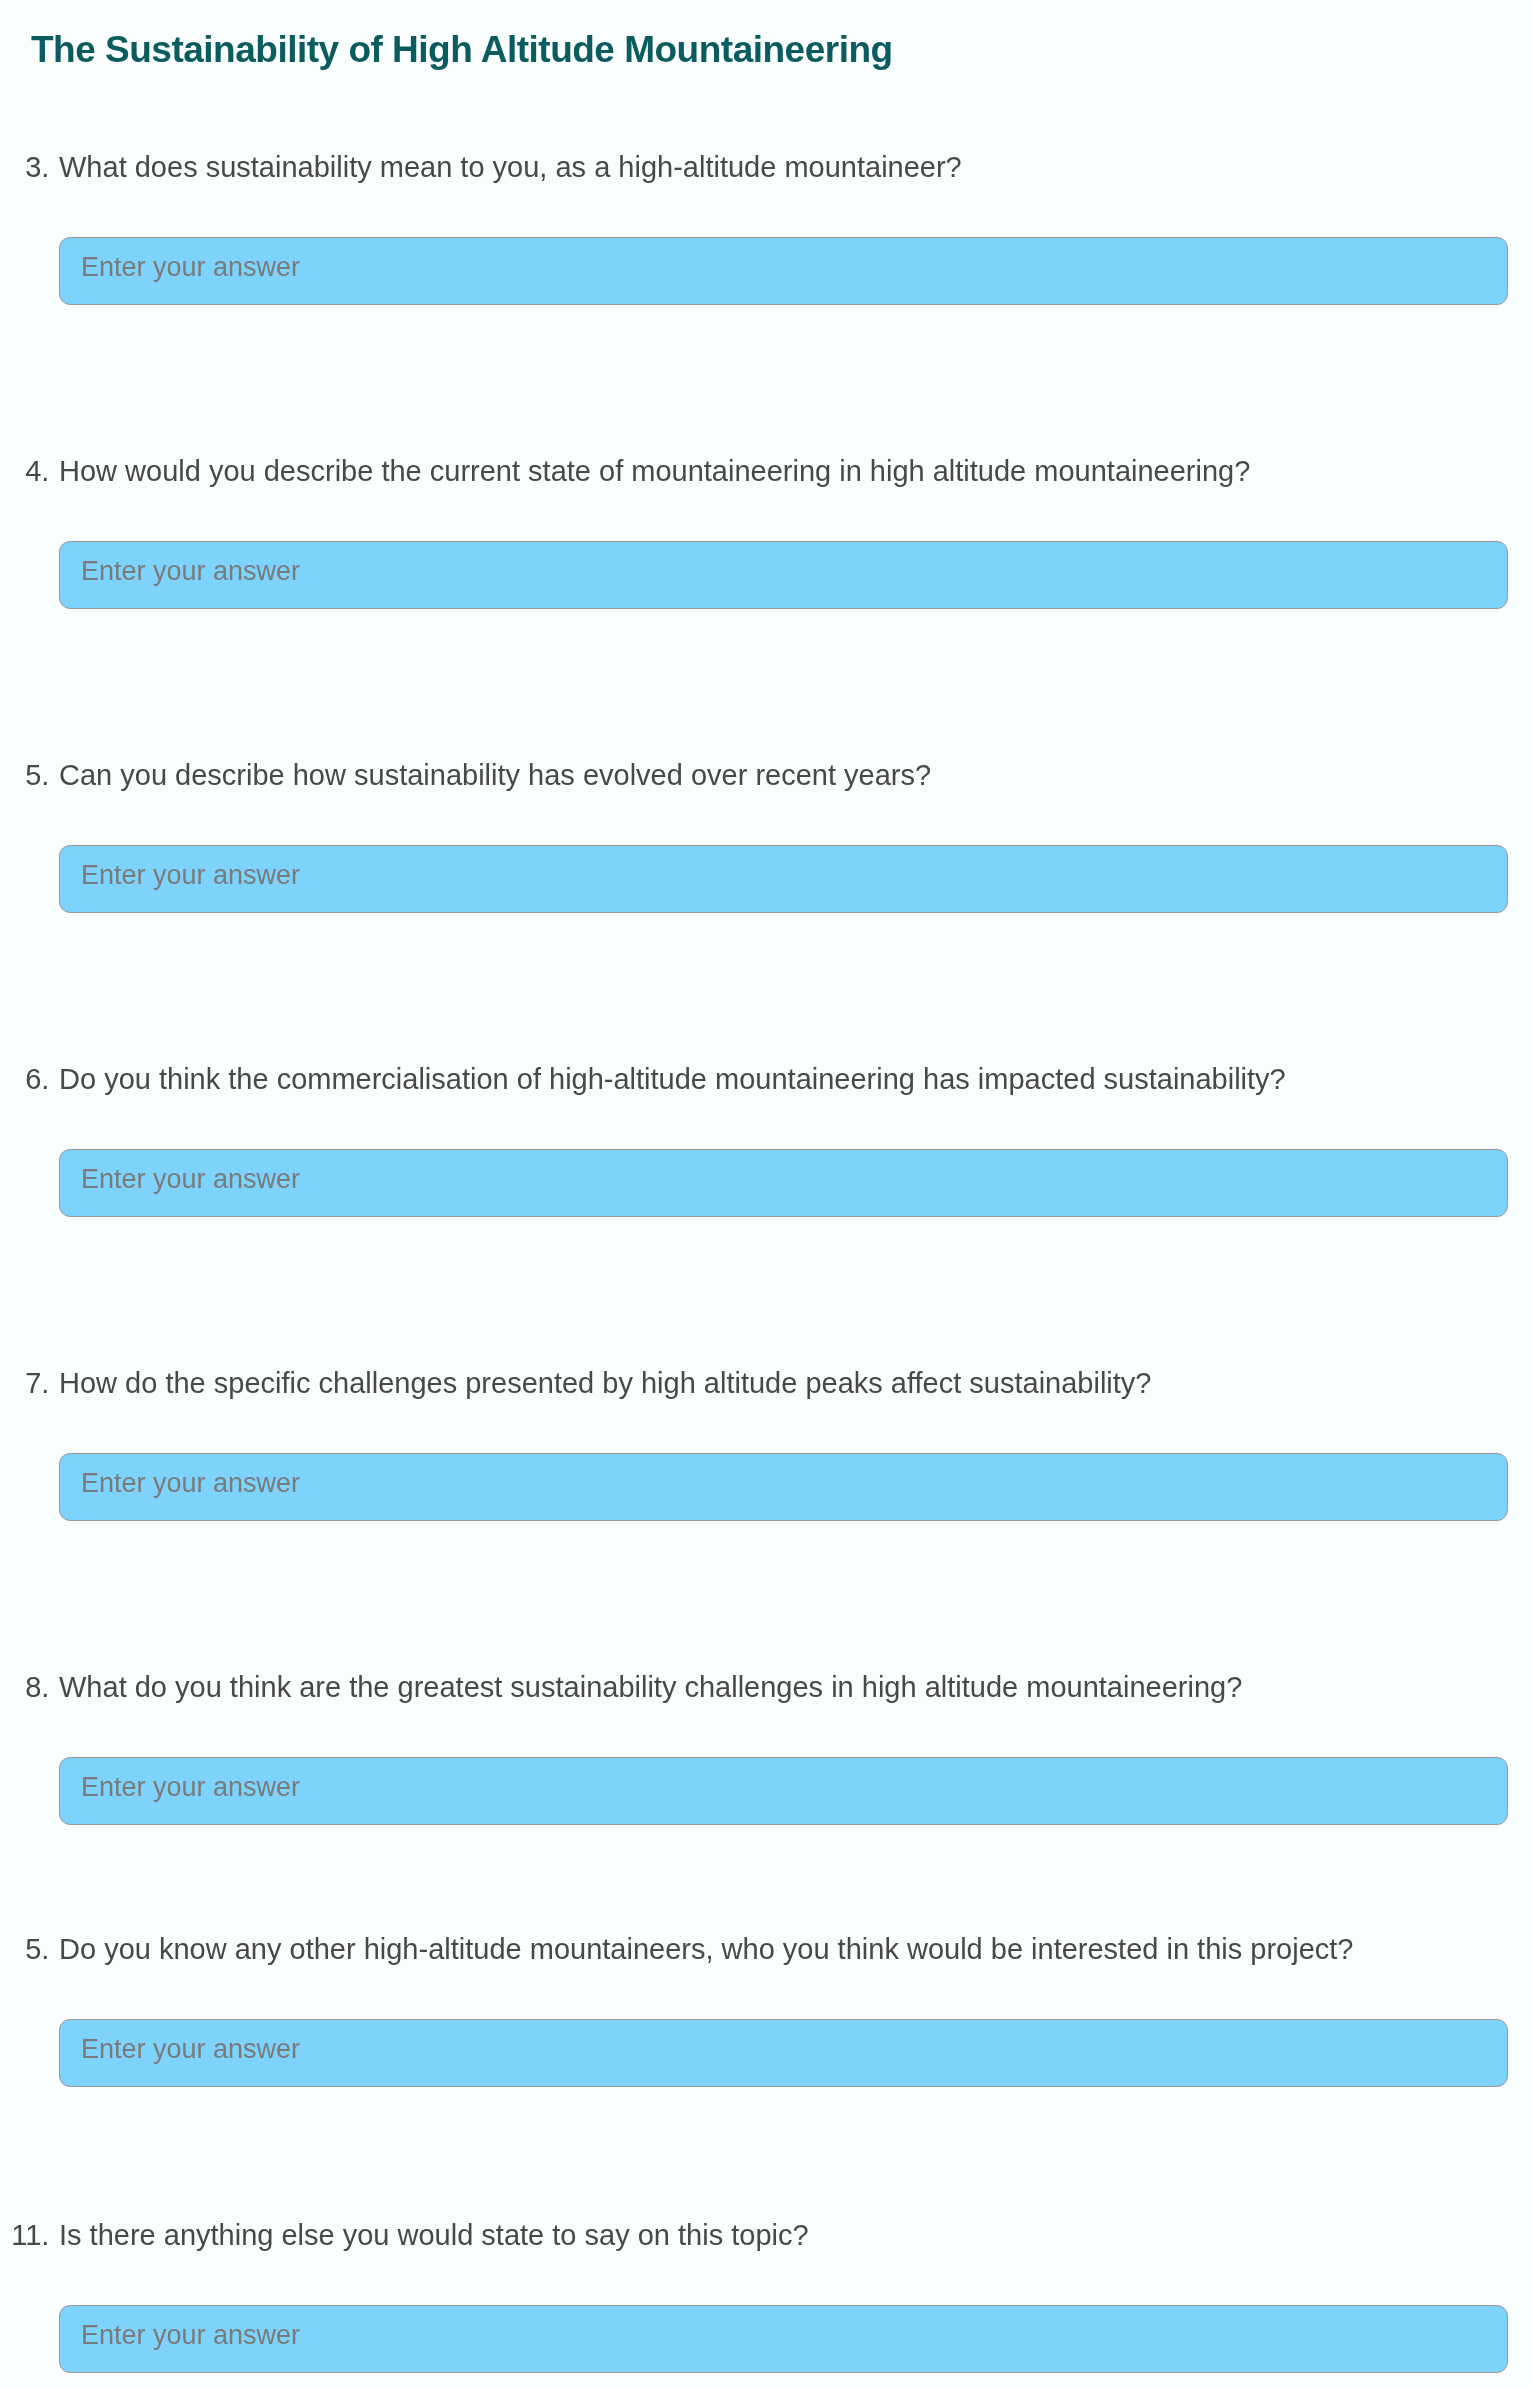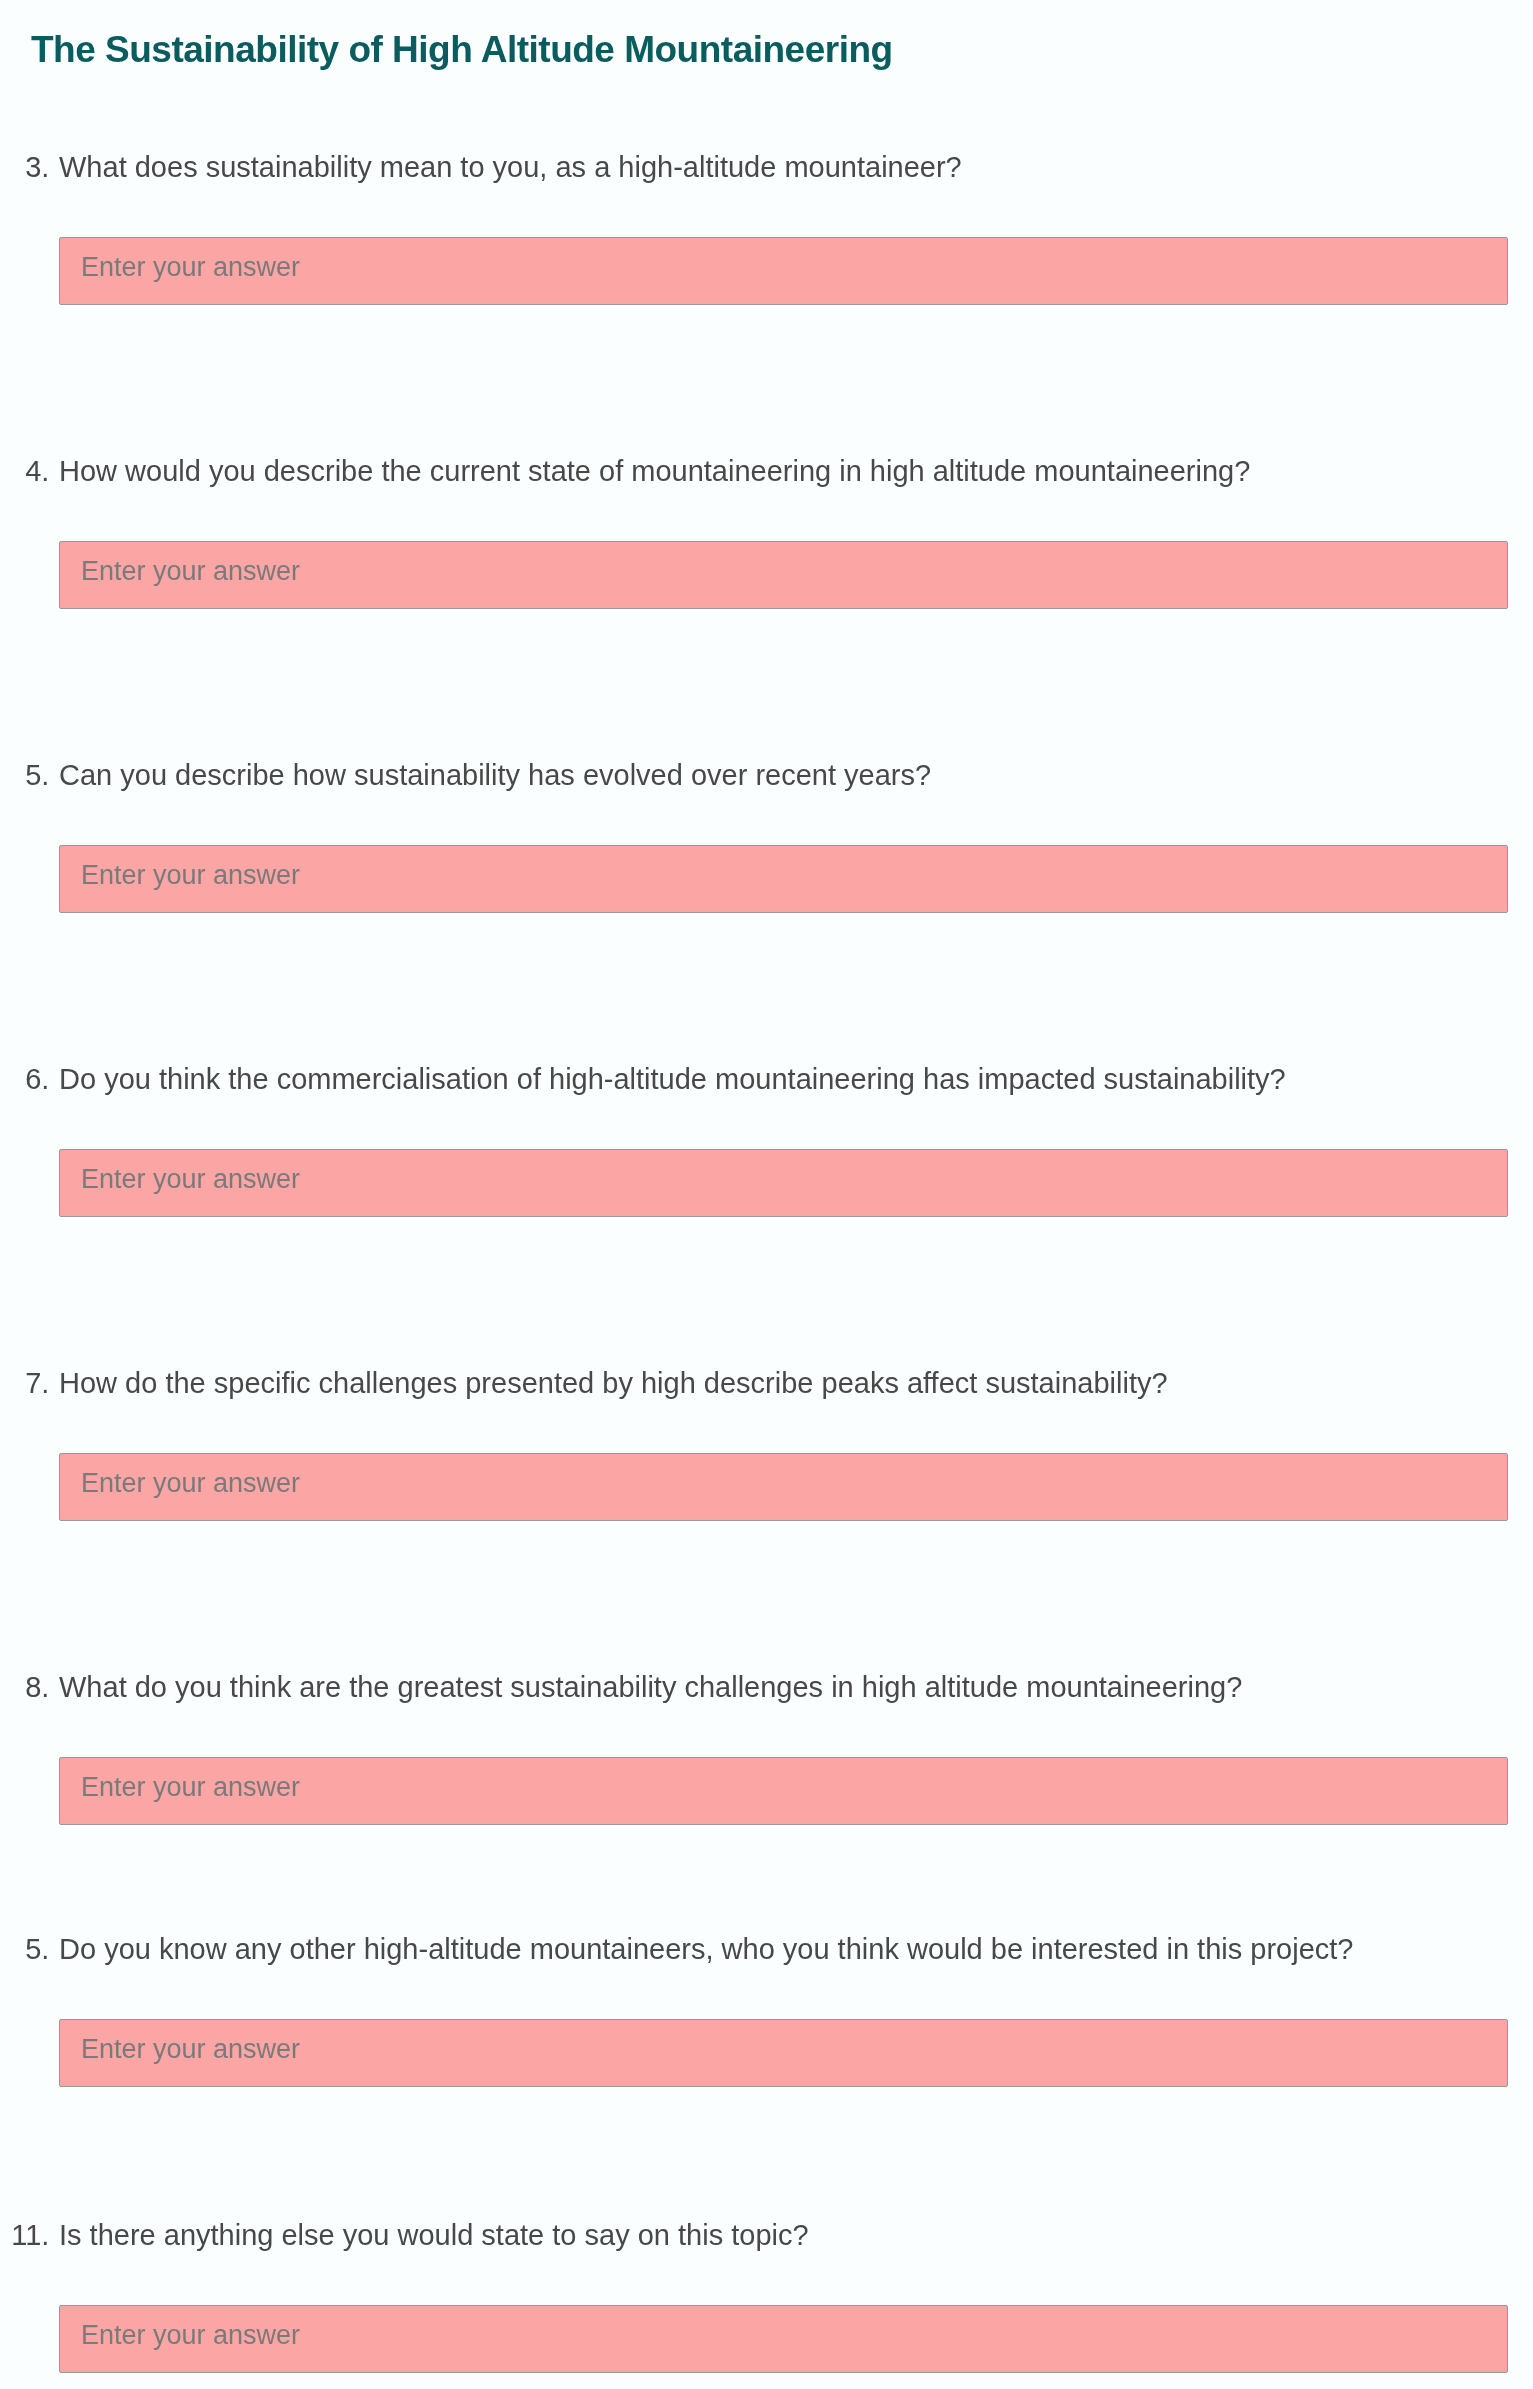--- a/index.html
+++ b/index.html
@@ -48,22 +48,22 @@
     white-space: nowrap;
     color: #484848;
   }
   .answer-input {
     display: block;
     box-sizing: border-box;
     width: 100%;
     height: 68px;
     margin-top: 39px;
     border: 1.4px solid #999999;
-    border-radius: 2px;
-    background: #fca5a5;
+    border-radius: 11px;
+    background: #7dd3fc;
     padding: 0 14.3px 5.7px 21px;
     font-family: "Liberation Sans", sans-serif;
     font-size: 27px;
     color: #3a3a3a;
     outline: none;
   }
   .answer-input::placeholder {
     color: #7a7a7a;
     opacity: 1;
   }
@@ -98,21 +98,21 @@
 
   <div class="q-block">
     <div class="q-text">
       <span class="q-num">6.</span><span>Do you think the commercialisation of high-altitude mountaineering has impacted sustainability?</span>
     </div>
     <input type="text" class="answer-input" placeholder="Enter your answer" style="">
   </div>
 
   <div class="q-block">
     <div class="q-text">
-      <span class="q-num">7.</span><span>How do the specific challenges presented by high describe peaks affect sustainability?</span>
+      <span class="q-num">7.</span><span>How do the specific challenges presented by high altitude peaks affect sustainability?</span>
     </div>
     <input type="text" class="answer-input" placeholder="Enter your answer" style="">
   </div>
 
   <div class="q-block">
     <div class="q-text">
       <span class="q-num">8.</span><span>What do you think are the greatest sustainability challenges in high altitude mountaineering?</span>
     </div>
     <input type="text" class="answer-input" placeholder="Enter your answer" style="">
   </div>

